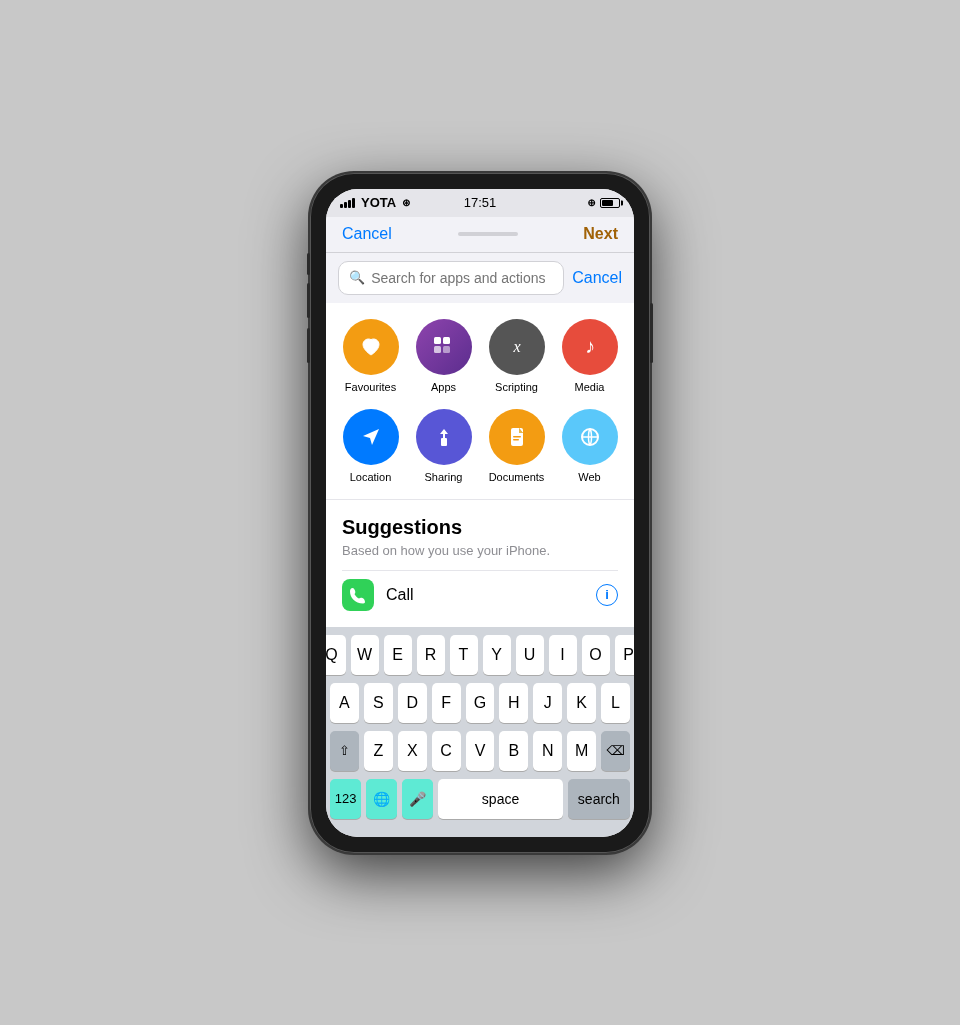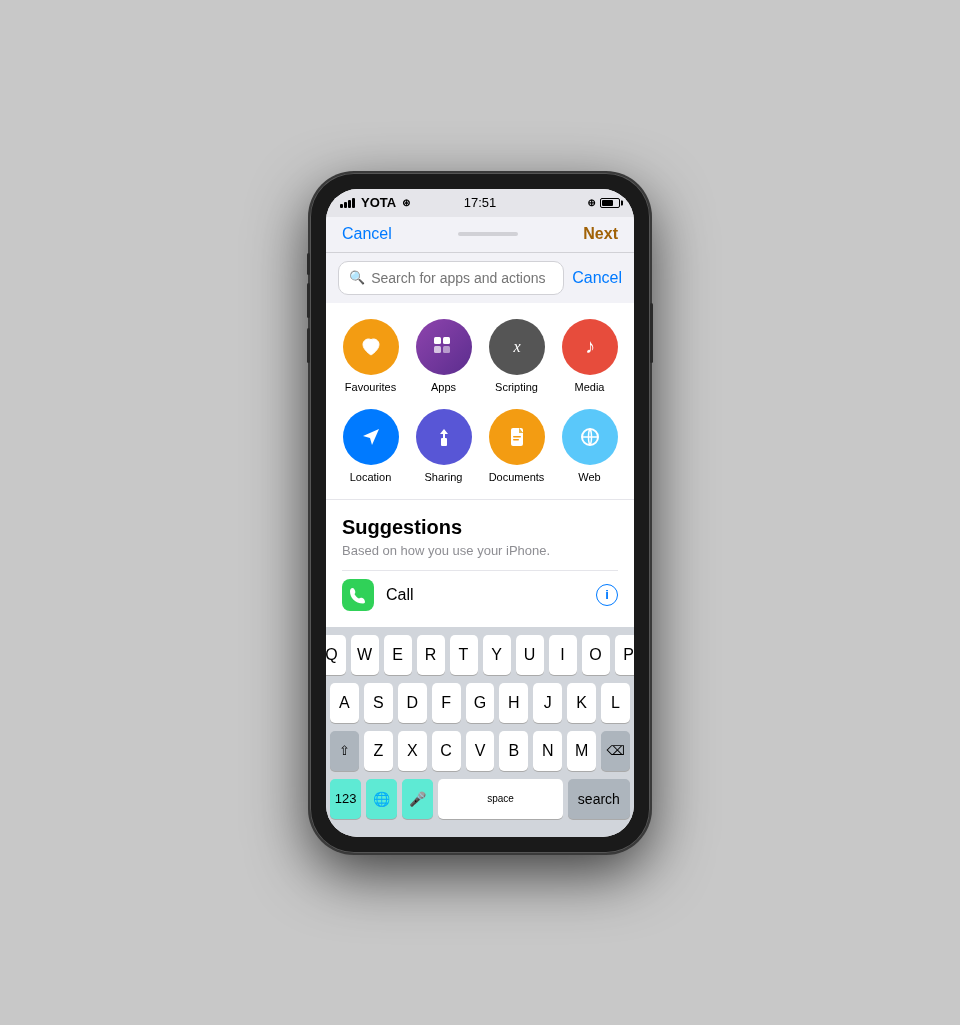--- a/index.html
+++ b/index.html
@@ -299,21 +299,21 @@
       cursor: pointer;
     }
     .key.special {
       background: #5eead4;
       color: #000;
       font-size: 13px;
     }
     .key.space-key {
       max-width: 130px;
       flex: 4;
-      font-size: 10px;
+      font-size: 14px;
       color: #000;
     }
     .key.search-key {
       max-width: 68px;
       flex: 2;
       background: #adb5bd;
       font-size: 14px;
       color: #000;
     }
     .key.shift-key {

